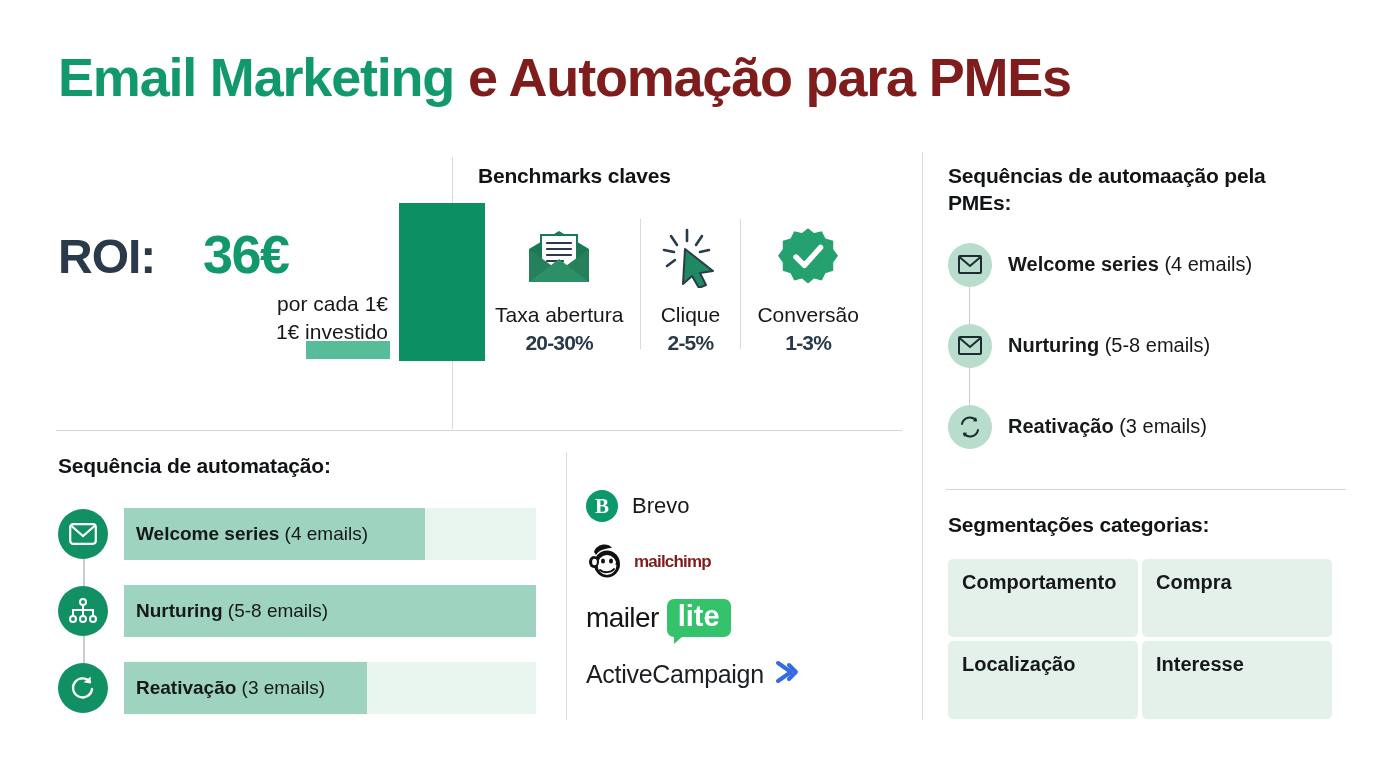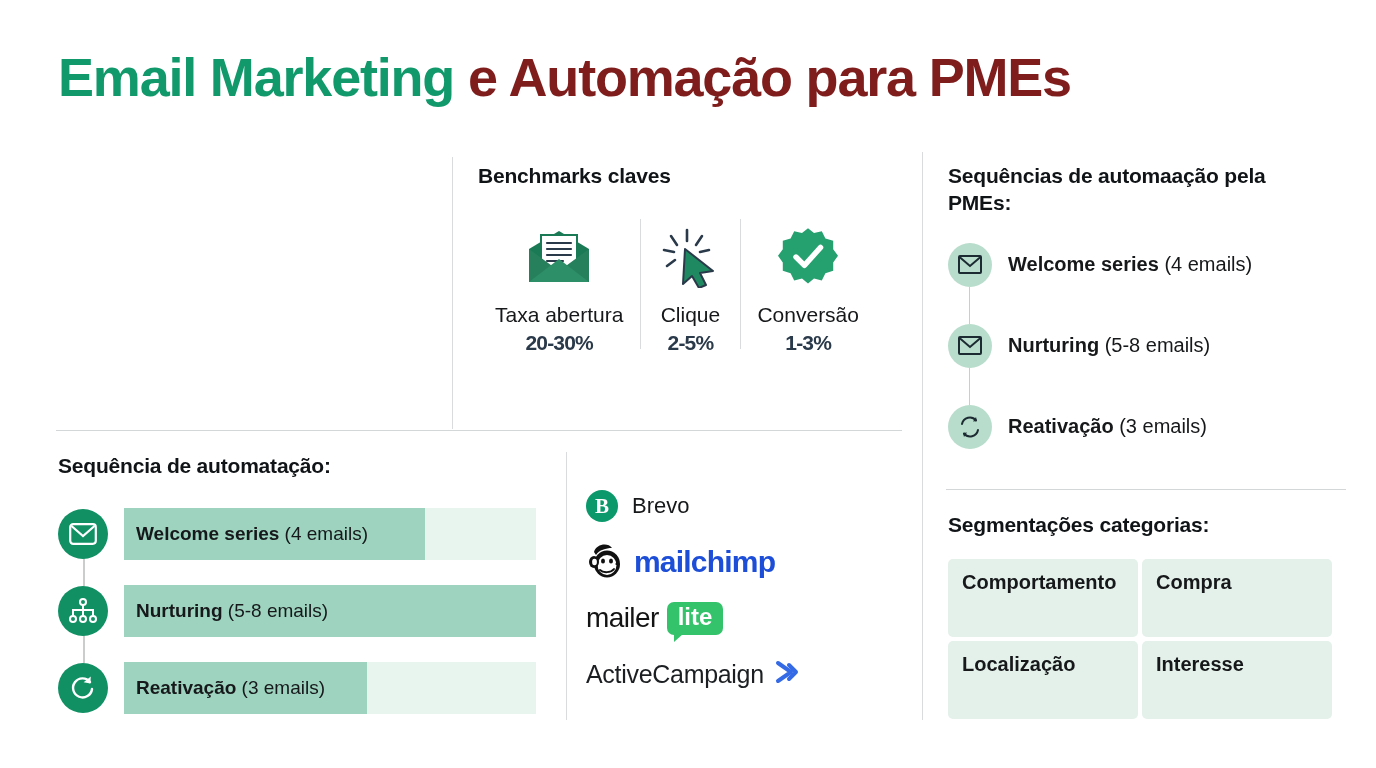--- a/index.html
+++ b/index.html
@@ -122,25 +122,25 @@
   
   .tools-block { position: absolute; left: 586px; top: 453px; width: 320px; }
   .tools-list { margin-top: 30px; }
   .tool-row { display: flex; align-items: center; height: 46px; margin-bottom: 10px; }
   .tool-name { font-size: 22px; color: #16181a; margin-left: 14px; }
   .brevo-circle {
     width: 32px; height: 32px; border-radius: 50%; background: #0b996b;
     display: flex; align-items: center; justify-content: center;
     color: #fff; font-size: 21px; font-weight: 700; font-family: "Liberation Serif", serif;
   }
-  .mc-word { font-size: 30px; font-weight: 800; color: #1d4ed8; letter-spacing: -0.8px; margin-left: 6px; }
+  .mc-word { font-size: 17px; font-weight: 800; color: #7f1d1d; letter-spacing: -0.8px; margin-left: 6px; }
   .ml-word { font-size: 28px; color: #141414; letter-spacing: -0.6px; }
   .ml-badge {
     margin-left: 8px; background: #34c26b; color: #fff;
-    font-size: 24px; font-weight: 600; padding: 1px 11px 4px 11px;
+    font-size: 29px; font-weight: 600; padding: 1px 11px 4px 11px;
     border-radius: 7px; position: relative;
   }
   .ml-badge::after {
     content: ""; position: absolute; left: 7px; bottom: -7px;
     border-left: 9px solid #34c26b; border-bottom: 8px solid transparent;
   }
   .ac-word { font-size: 25px; color: #1c1f22; letter-spacing: -0.3px; }
 
   
   .segm-block { position: absolute; left: 948px; top: 512px; width: 390px; }
@@ -164,20 +164,30 @@
   </div>
 
   <div class="vline" style="left:452px; top:157px; height:272px;"></div>
   <div class="vline" style="left:922px; top:152px; height:328px;"></div>
   <div class="hline" style="left:56px; top:430px; width:846px;"></div>
   <div class="vline" style="left:566px; top:452px; height:268px;"></div>
   <div class="vline" style="left:922px; top:452px; height:268px;"></div>
   <div class="hline" style="left:946px; top:489px; width:400px;"></div>
 
   <div class="roi-block">
+    <div class="roi-row">
+      <div class="roi-label">ROI:</div>
+      <div class="roi-value">36€</div>
+      <div class="roi-sub">
+        <div>por cada 1€</div>
+        <div>1€ investido</div>
+      </div>
+      <div class="bar-small"></div>
+      <div class="bar-big"></div>
+    </div>
   </div>
 
   <div class="bench-block">
     <div class="sec-title">Benchmarks claves</div>
     <div class="bench-items">
 
       <div class="bench-item">
         <div class="bench-icon">
           <svg width="66" height="56" viewBox="0 0 66 56">
             <path d="M3 20 L33 2 L63 20 L63 53 L3 53 Z" fill="#1a7a55"></path>

